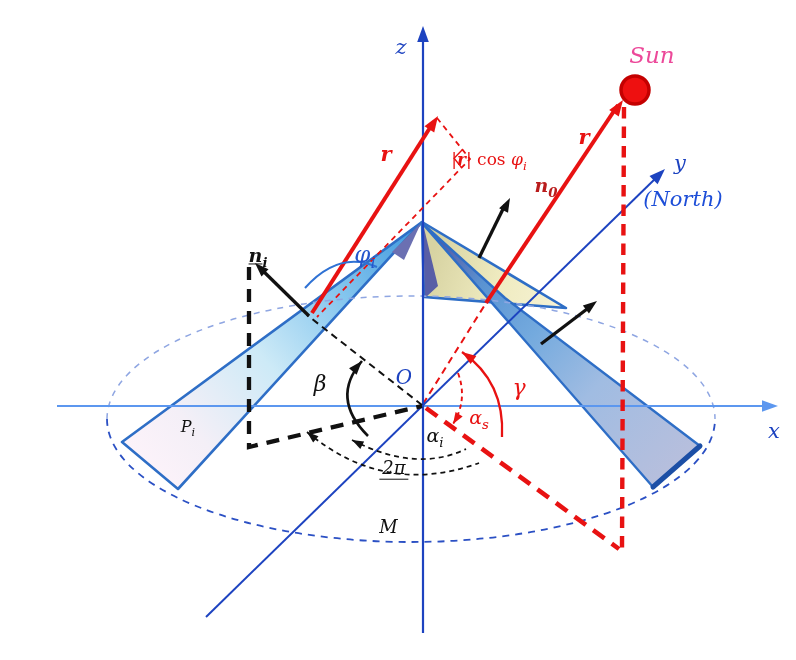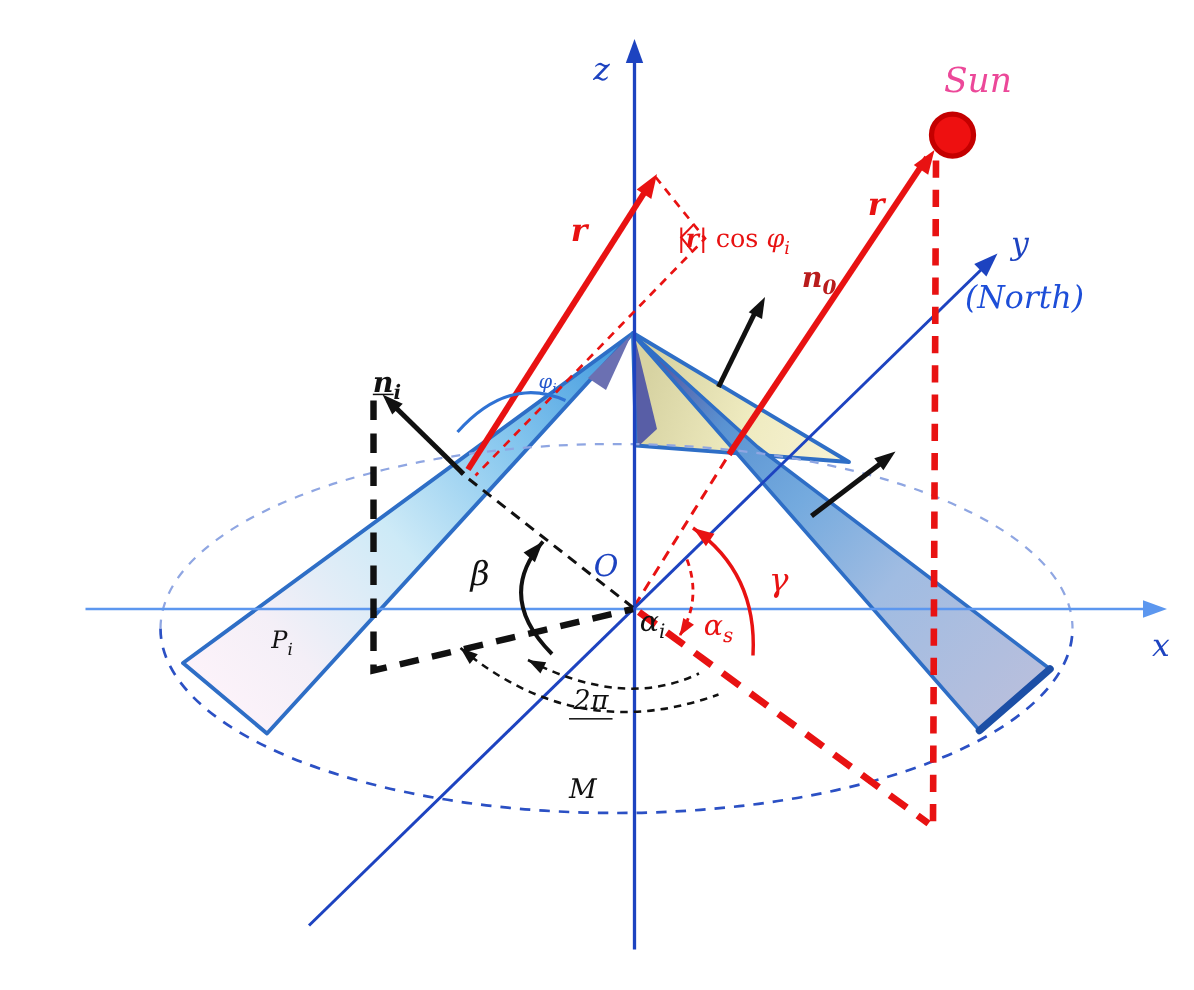--- a/index.html
+++ b/index.html
@@ -133,27 +133,27 @@
 <div class="lbl" style="left:683px;top:199px;font-size:21px;color:#1d4ed8;"><span>(North)</span></div>
 <div class="lbl" style="left:774px;top:431px;font-size:21px;color:#1d43c0;"><span>x</span></div>
 
 <div class="lbl bi" style="left:386px;top:153px;font-size:21px;color:#e81212;"><span>r</span></div>
 <div class="lbl bi" style="left:584px;top:136px;font-size:21px;color:#e81212;"><span>r</span></div>
 
 <div class="lbl up" style="left:489px;top:115px;font-size:17px;color:#e81212;margin-top:47px;"><span>|</span><span class="bi">r</span><span>| cos </span><span style="font-style:italic">φ</span><sub>i</sub></div>
 
 <div class="lbl bi" style="left:522px;top:188px;font-size:19px;color:#b91c1c;margin-left:24px;"><span>n</span><sub>0</sub></div>
 <div class="lbl bi" style="left:258px;top:258px;font-size:19px;color:#111;text-decoration:underline;"><span>n</span><sub>i</sub></div>
-<div class="lbl" style="left:365px;top:257px;font-size:13px;color:#2456cc;"><span>φ</span><sub>i</sub></div>
+<div class="lbl" style="left:365px;top:257px;font-size:23px;color:#2456cc;"><span>φ</span><sub>i</sub></div>
 
 <div class="lbl" style="left:404px;top:377px;font-size:20px;color:#1d43c0;"><span>O</span></div>
 <div class="lbl" style="left:320px;top:384px;font-size:22px;color:#111;"><span>β</span></div>
 <div class="lbl" style="left:519px;top:388px;font-size:22px;color:#e81212;"><span>γ</span></div>
 <div class="lbl" style="left:479px;top:420px;font-size:19px;color:#e81212;"><span>α</span><sub>s</sub></div>
-<div class="lbl" style="left:435px;top:417px;font-size:19px;color:#111;"><span>α</span><sub>i</sub></div>
+<div class="lbl" style="left:435px;top:438px;font-size:19px;color:#111;"><span>α</span><sub>i</sub></div>
 
 <div class="lbl" style="left:394px;top:489px;font-size:18px;color:#111;text-align:left;">
   <span class="frac-top">2π</span>
   <span class="frac-bot">M</span>
 </div>
 
 <div class="lbl" style="left:188px;top:429px;font-size:16px;color:#111;"><span>P</span><sub>i</sub></div>
 </div>
 
 </body></html>

